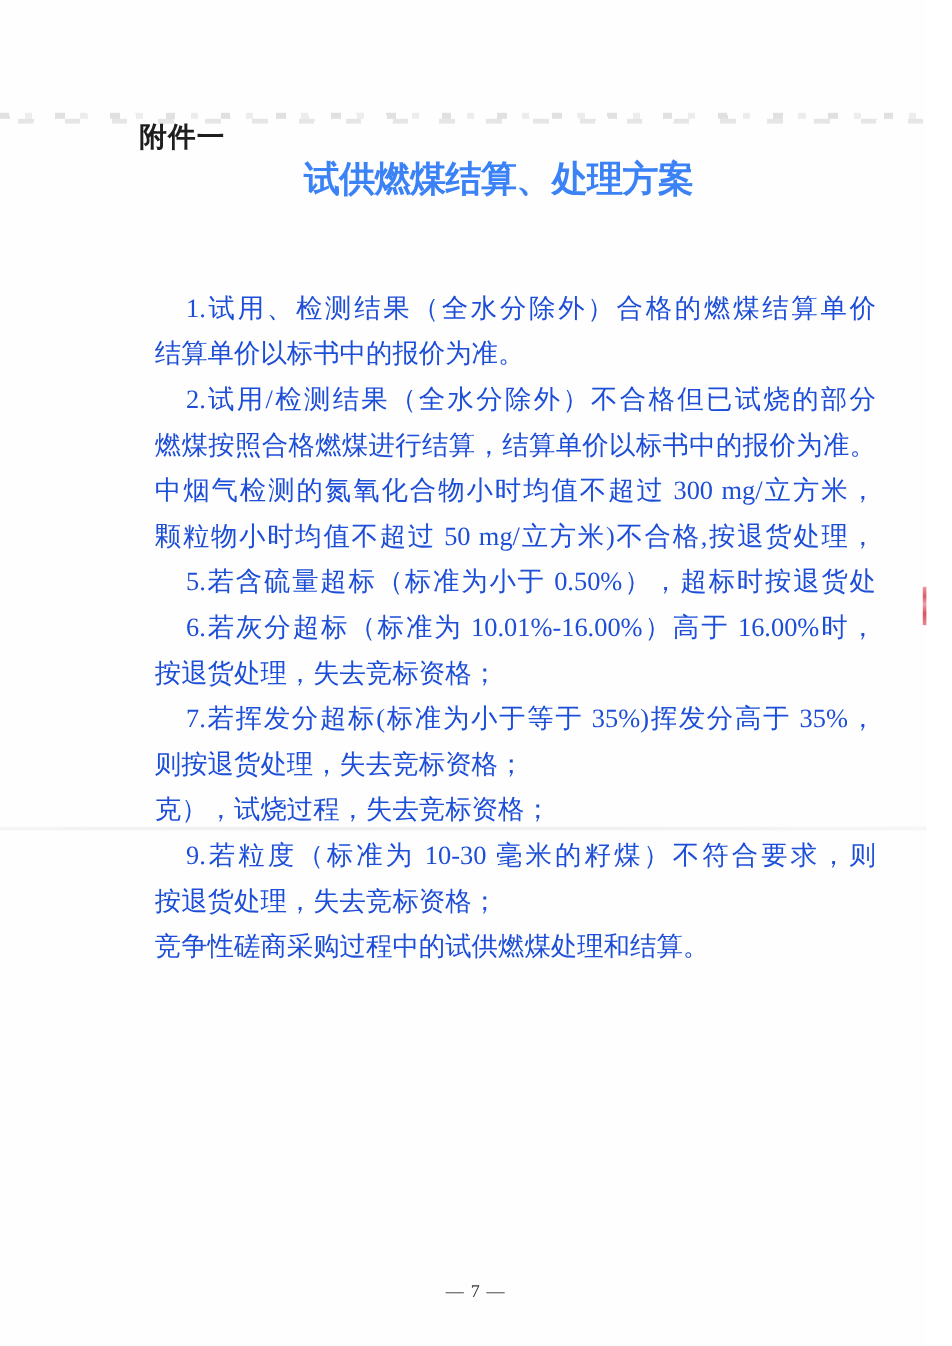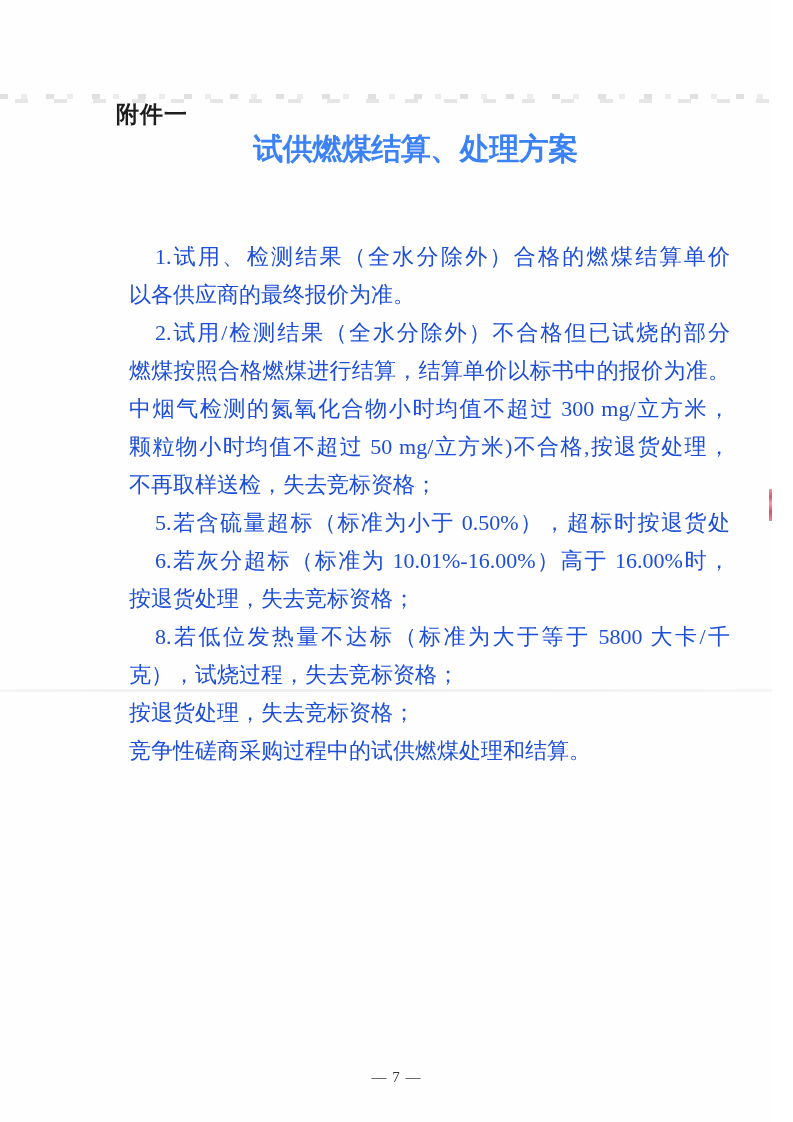--- a/index.html
+++ b/index.html
@@ -76,53 +76,56 @@
   </div>
 
   <div class="attachment-label">附件一</div>
 
   <div class="doc-title">试供燃煤结算、处理方案</div>
 
   <div class="body-text">
 
     <div>
       <div class="ln ind">1.试用、检测结果（全水分除外）合格的燃煤结算单价</div>
-      <div class="ln end">以各供应商的最终报价为准。</div>
+      <div class="ln end">结算单价以标书中的报价为准。</div>
     </div>
 
     <div>
       <div class="ln ind">2.试用/检测结果（全水分除外）不合格但已试烧的部分</div>
       <div class="ln">燃煤按照合格燃煤进行结算，结算单价以标书中的报价为准。</div>
     </div>
 
     <div>
       <div class="ln">中烟气检测的氮氧化合物小时均值不超过 300 mg/立方米，</div>
       <div class="ln">颗粒物小时均值不超过 50 mg/立方米)不合格,按退货处理，</div>
-      <div class="ln end">不再取样送检，失去竞标资格；</div>
     </div>
 
     <div>
     </div>
 
     <div>
       <div class="ln ind">5.若含硫量超标（标准为小于 0.50%），超标时按退货处</div>
     </div>
 
     <div>
       <div class="ln ind">6.若灰分超标（标准为 10.01%-16.00%）高于 16.00%时，</div>
       <div class="ln end">按退货处理，失去竞标资格；</div>
     </div>
 
+    <div>
+      <div class="ln ind">7.若挥发分超标(标准为小于等于 35%)挥发分高于 35%，</div>
+      <div class="ln end">则按退货处理，失去竞标资格；</div>
+    </div>
 
     <div>
-      <div class="ln ind">8.若低位发热量不达标（标准为大于等于 5800 大卡/千</div>
       <div class="ln end">克），试烧过程，失去竞标资格；</div>
     </div>
 
     <div>
+      <div class="ln ind">9.若粒度（标准为 10-30 毫米的籽煤）不符合要求，则</div>
       <div class="ln end">按退货处理，失去竞标资格；</div>
     </div>
 
     <div>
       <div class="ln end">竞争性磋商采购过程中的试供燃煤处理和结算。</div>
     </div>
 
   </div>
 
   <div class="scan-streak"></div>

